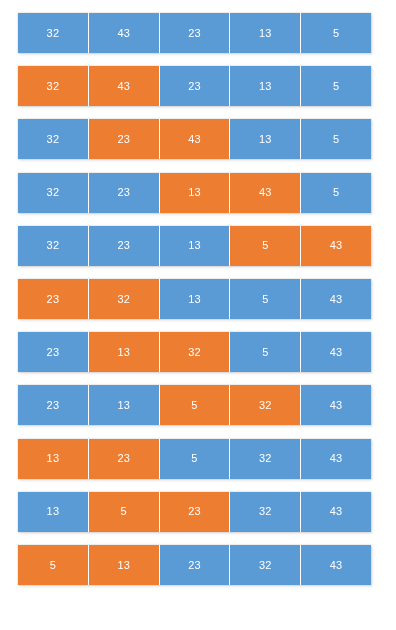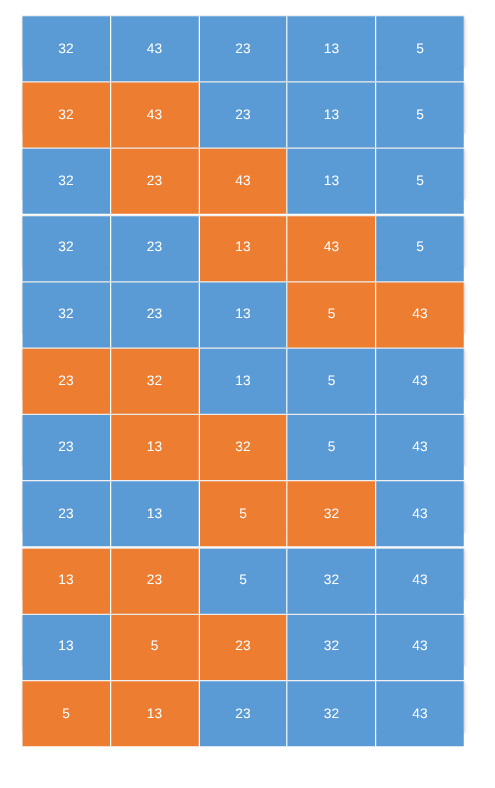--- a/index.html
+++ b/index.html
@@ -25,21 +25,21 @@
     left: 18px;
     width: 353px;
     height: 40px;
     display: flex;
     flex-direction: row;
     box-sizing: border-box;
     box-shadow: 0 0 0 1px rgba(0,0,0,0.045), 1px 1px 3px rgba(0,0,0,0.16);
   }
   .sort-cell {
     flex: 1 1 0;
-    height: 52px;
+    height: 40px;
     display: flex;
     align-items: center;
     justify-content: center;
     box-sizing: border-box;
     color: #FFFFFF;
     font-size: 11px;
     font-weight: normal;
     letter-spacing: 0.2px;
     line-height: 1;
     border-right: 1px solid #FFFFFF;

